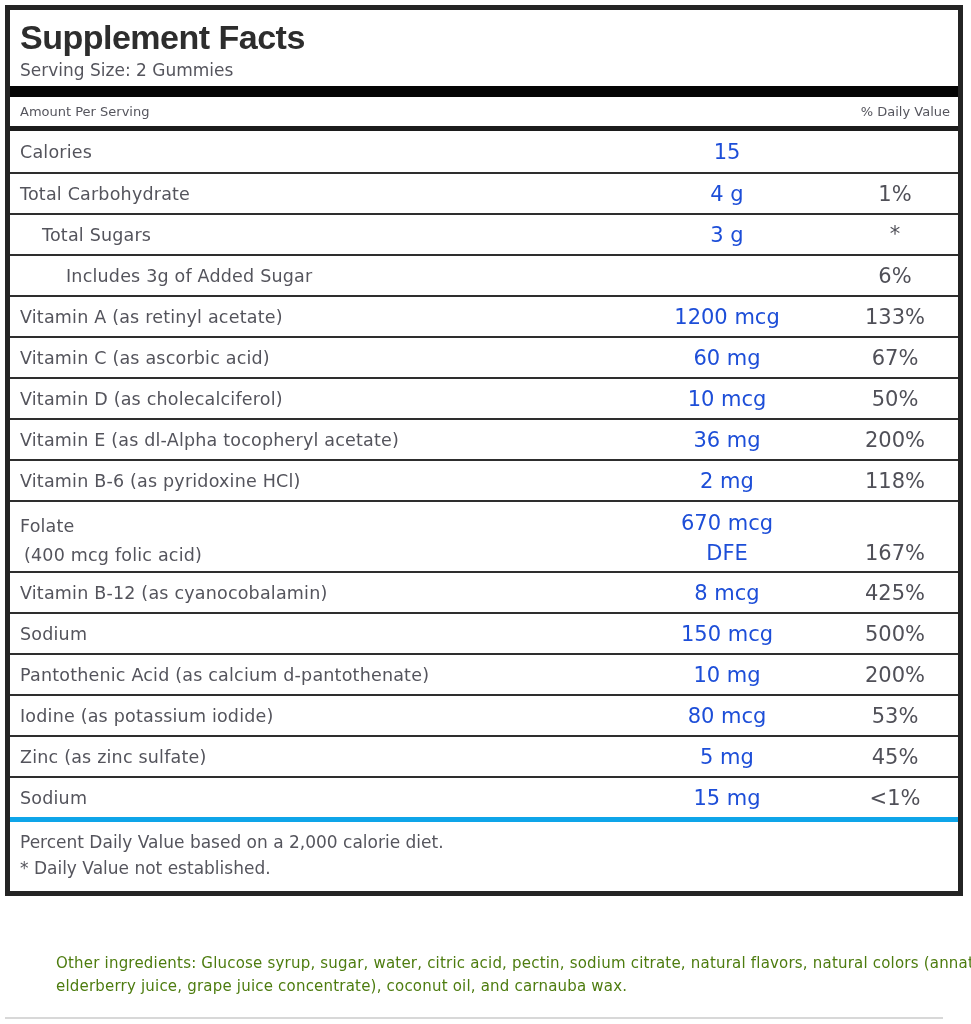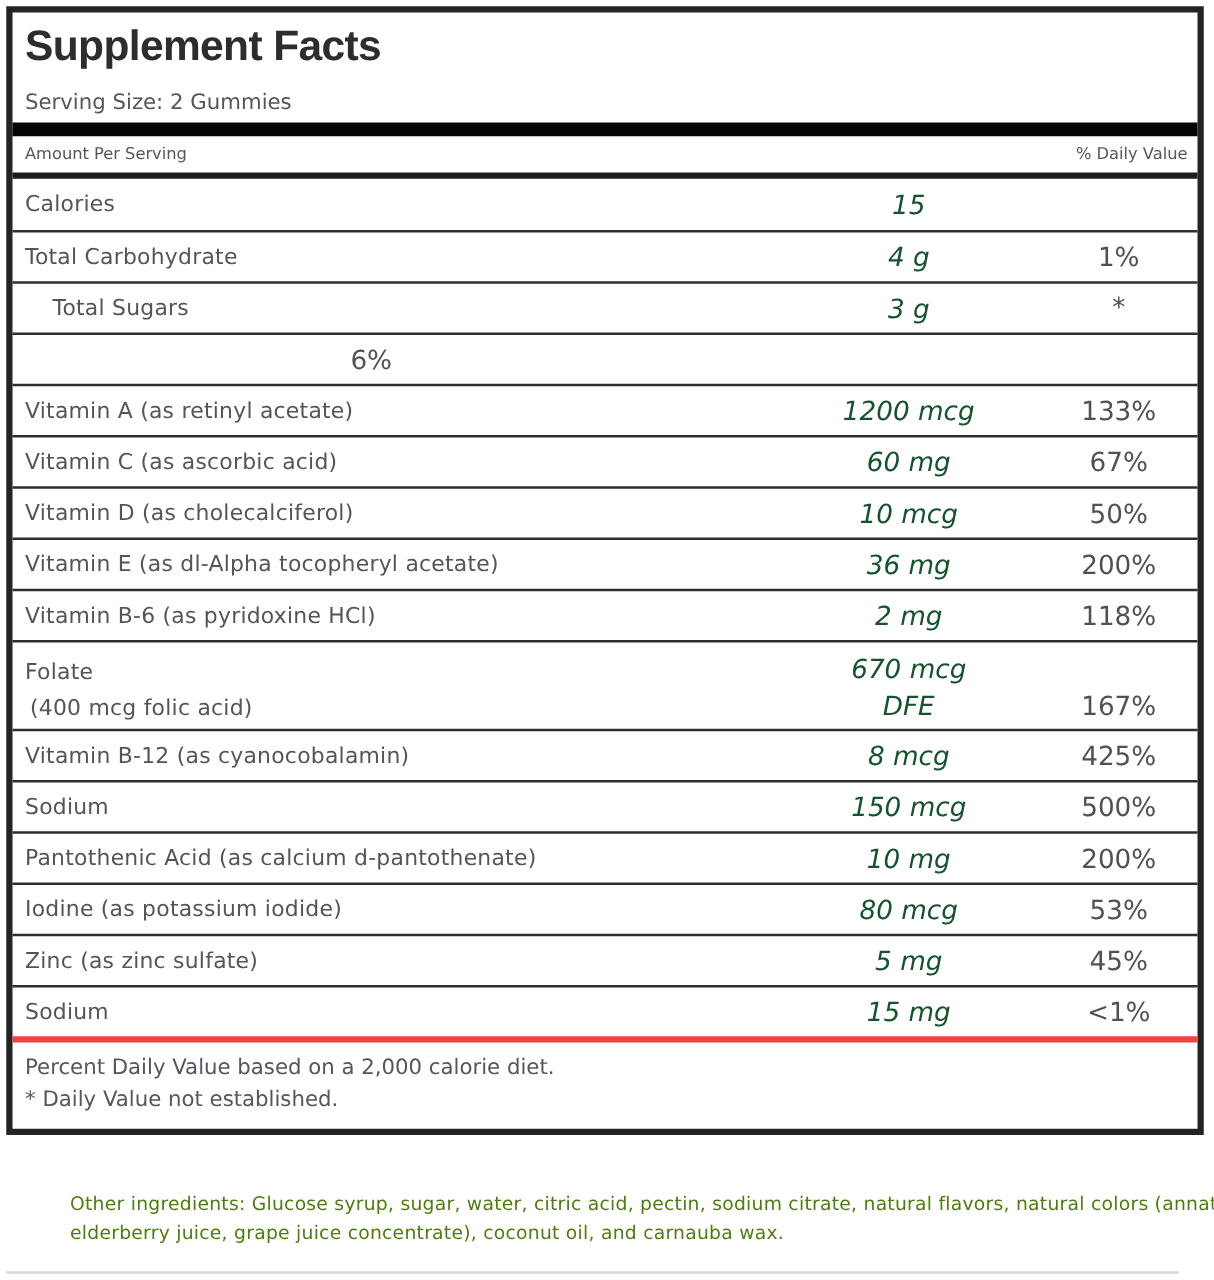--- a/index.html
+++ b/index.html
@@ -15,44 +15,44 @@
     position:absolute; left:5px; top:5px; width:958px;
     border:5px solid #242424;
     background:#ffffff;
   }
   .label-header { padding:8px 10px 6px 10px; }
   .label-title {
     font-family:"Liberation Sans","DejaVu Sans",sans-serif;
     font-weight:700; font-size:34px; color:#2d2d2d;
     letter-spacing:-0.5px; line-height:1.15;
   }
-  .serving-size { font-size:17px; color:#55555d; margin-top:15px; }
+  .serving-size { font-size:17px; color:#55555d; margin-top:3px; }
   .bar-thick  { height:11px; background:#050505; }
   .bar-medium { height:5px;  background:#1c1c1c; }
   .cols-header {
     display:flex; justify-content:space-between; align-items:center;
     padding:7px 8px 7px 10px; font-size:13px; color:#55555d;
   }
   .row {
     display:flex; align-items:center;
     min-height:41px;
     border-top:2px solid #2e2e2e;
     padding:2px 4px 2px 10px;
   }
   .row .name { flex:1; font-size:17.5px; color:#54545c; letter-spacing:0.2px; }
-  .row .amt  { width:218px; text-align:center; font-size:21px; color:#14532d;font-style:italic; }
+  .row .amt  { width:218px; text-align:center; font-size:21px; color:#1d4ed8; }
   .row .dv   { width:118px; text-align:center; font-size:21px; color:#505058; }
   .indent-1 .name { padding-left:22px; }
   .indent-2 .name { padding-left:46px; }
   .dv-asterisk { align-self:flex-start; font-size:18px; padding-top:5px; }
   .row-tall { align-items:flex-end; padding-top:9px; padding-bottom:6px; }
   .row-tall .name .line2 { display:block; padding-left:4px; margin-top:9px; }
   .row-tall .amt .line2  { display:block; margin-top:6px; }
   .footnotes {
-    border-top:5px solid #ef4444;
+    border-top:5px solid #0ea5e9;
     padding:7px 10px 9px 10px;
     font-size:17px; color:#55555d; line-height:1.55;
   }
   .other-ingredients {
     position:absolute; left:8px; top:952px; width:952px;
     font-size:15px; color:#4d7c0f; line-height:1.52; letter-spacing:0.2px;margin-left:48px;
   }
   .bottom-rule {
     position:absolute; left:5px; top:1017px; width:938px; height:2px;
     background:#d8d8d8;
@@ -89,20 +89,21 @@
     <span class="dv">1%</span>
   </div>
 
   <div class="row indent-1">
     <span class="name">Total Sugars</span>
     <span class="amt">3 g</span>
     <span class="dv dv-asterisk">*</span>
   </div>
 
   <div class="row indent-2">
+    <span class="name">Includes 3g of Added Sugar</span>
     <span class="amt"></span>
     <span class="dv">6%</span>
   </div>
 
   <div class="row">
     <span class="name">Vitamin A (as retinyl acetate)</span>
     <span class="amt">1200 mcg</span>
     <span class="dv">133%</span>
   </div>
 

